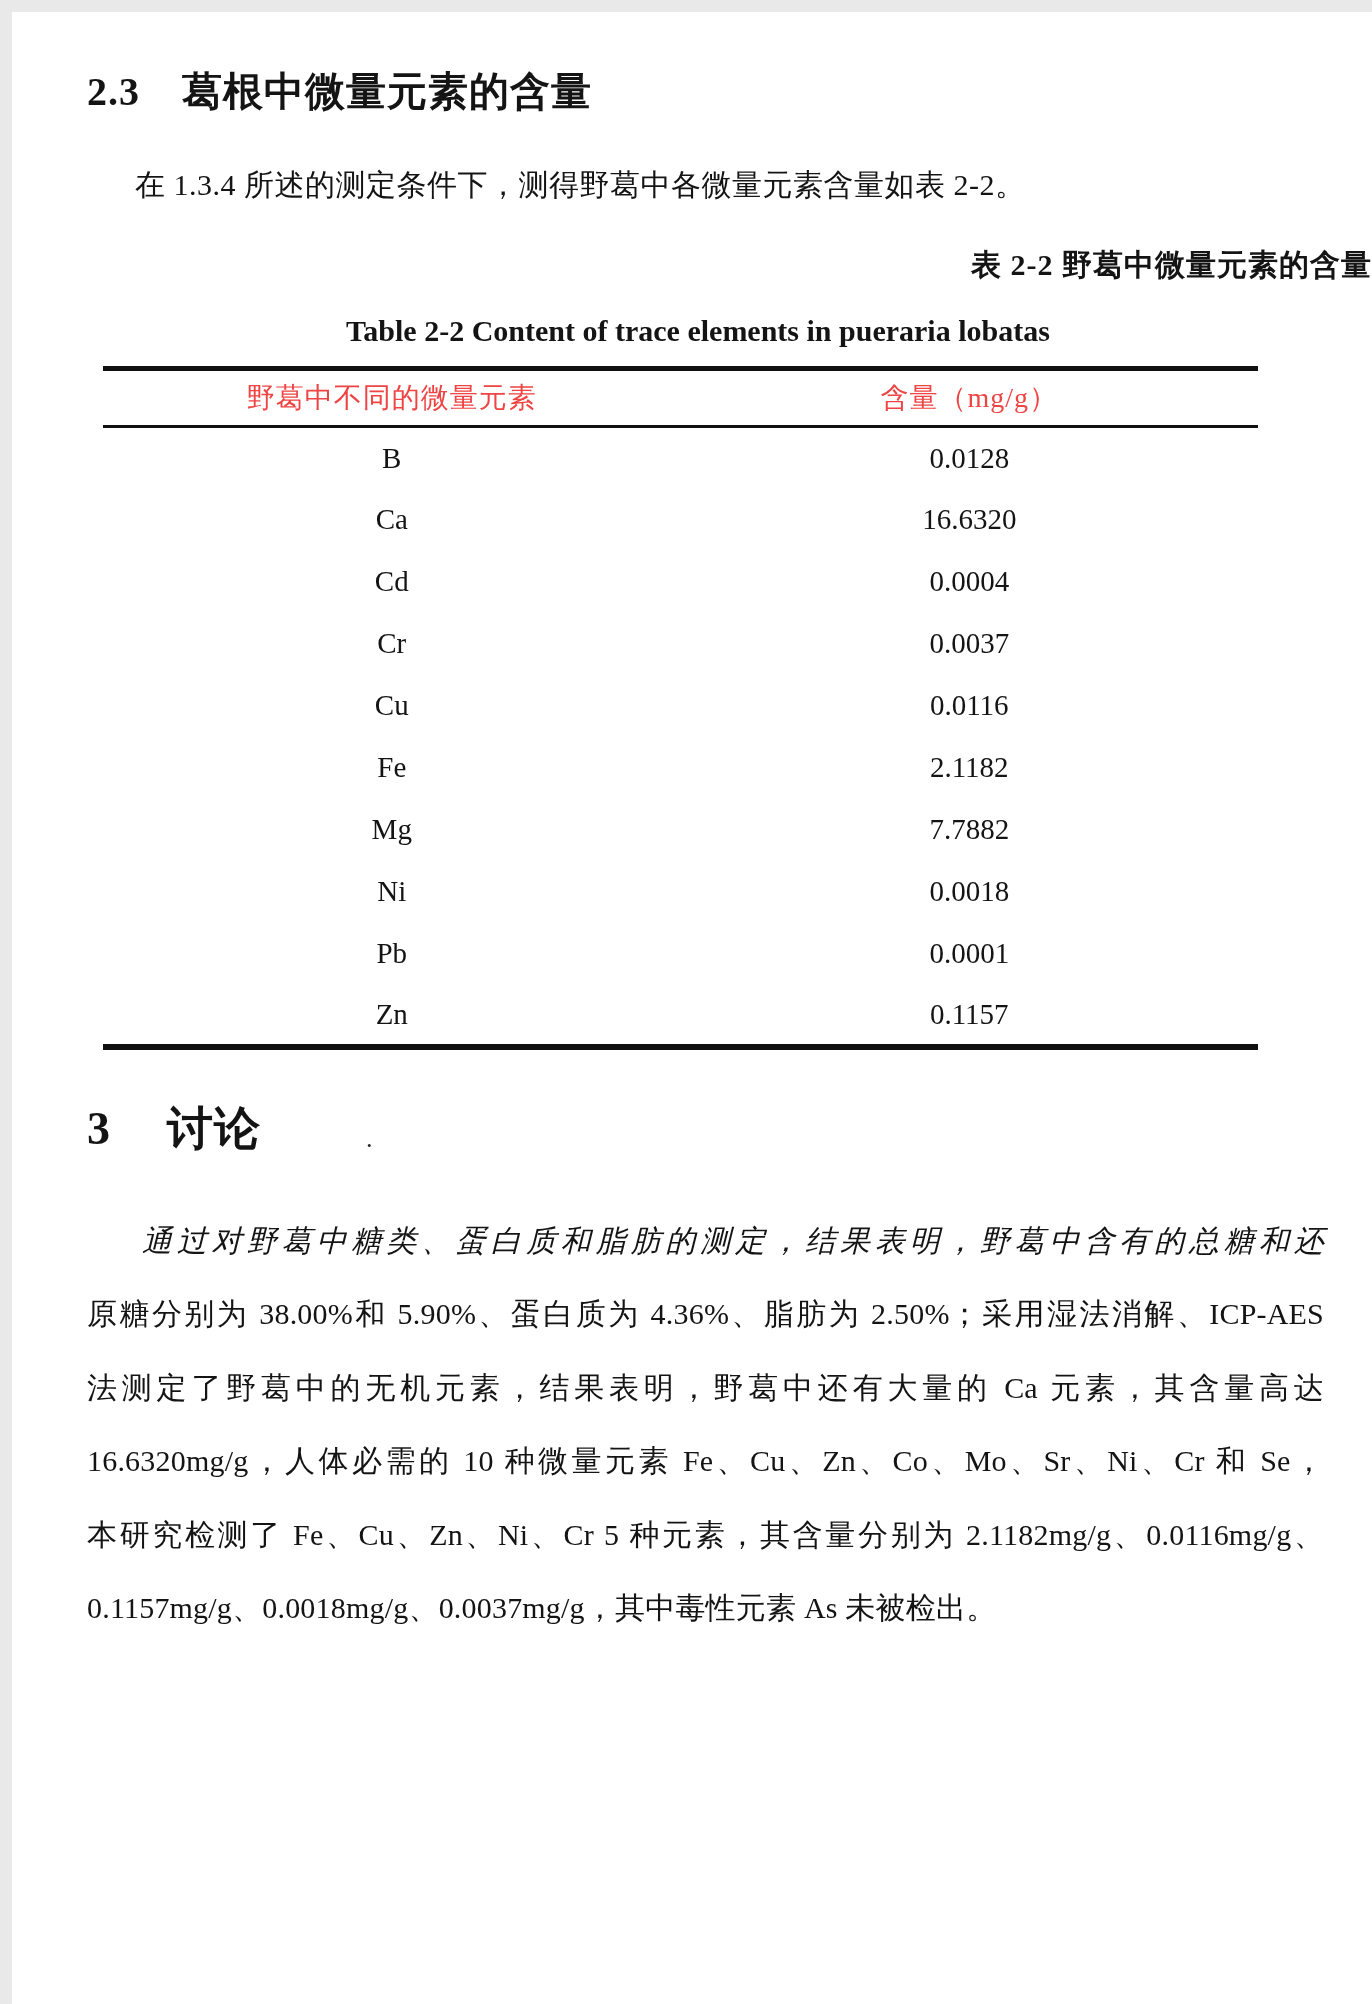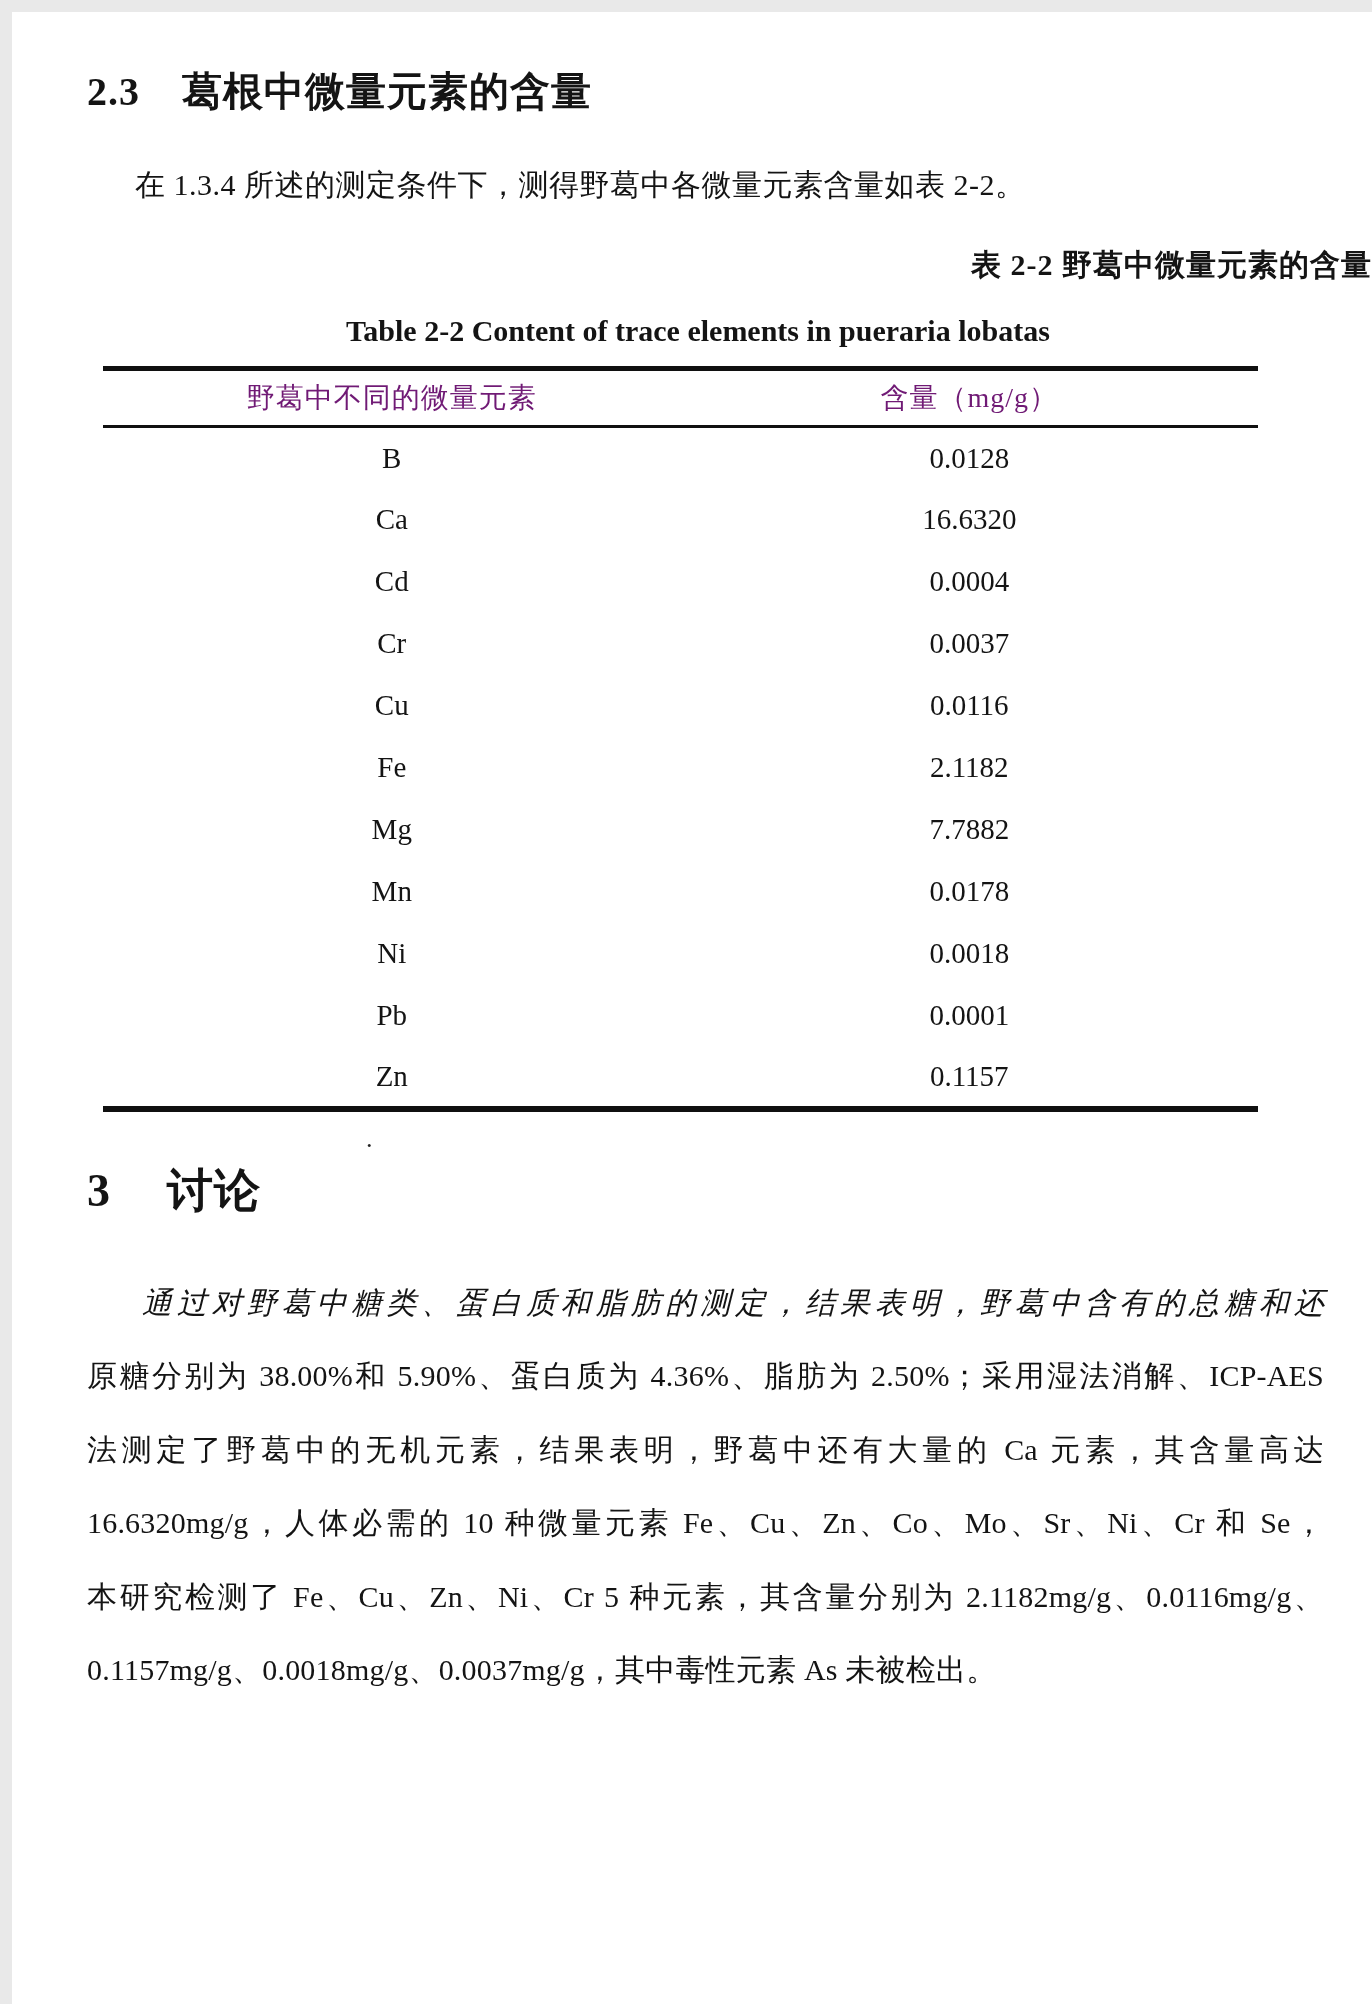--- a/index.html
+++ b/index.html
@@ -51,21 +51,21 @@
     width: 1155px;
     border-collapse: collapse;
     border-top: 5px solid #101010;
     border-bottom: 6px solid #101010;
   }
   table.elements thead tr { border-bottom: 3px solid #101010; }
   table.elements th {
     height: 58px;
     font-size: 28px;
     font-weight: normal;
-    color: #701a75;
+    color: #ef4444;
     text-align: center;
     vertical-align: middle;
     letter-spacing: 1px;
   }
   table.elements td {
     height: 62px;
     font-size: 29px;
     text-align: center;
     vertical-align: middle;
   }
@@ -145,24 +145,20 @@
         </tr>
         <tr>
           <td class="col-el">Fe</td>
           <td class="col-val">2.1182</td>
         </tr>
         <tr>
           <td class="col-el">Mg</td>
           <td class="col-val">7.7882</td>
         </tr>
         <tr>
-          <td class="col-el">Mn</td>
-          <td class="col-val">0.0178</td>
-        </tr>
-        <tr>
           <td class="col-el">Ni</td>
           <td class="col-val">0.0018</td>
         </tr>
         <tr>
           <td class="col-el">Pb</td>
           <td class="col-val">0.0001</td>
         </tr>
         <tr>
           <td class="col-el">Zn</td>
           <td class="col-val">0.1157</td>

